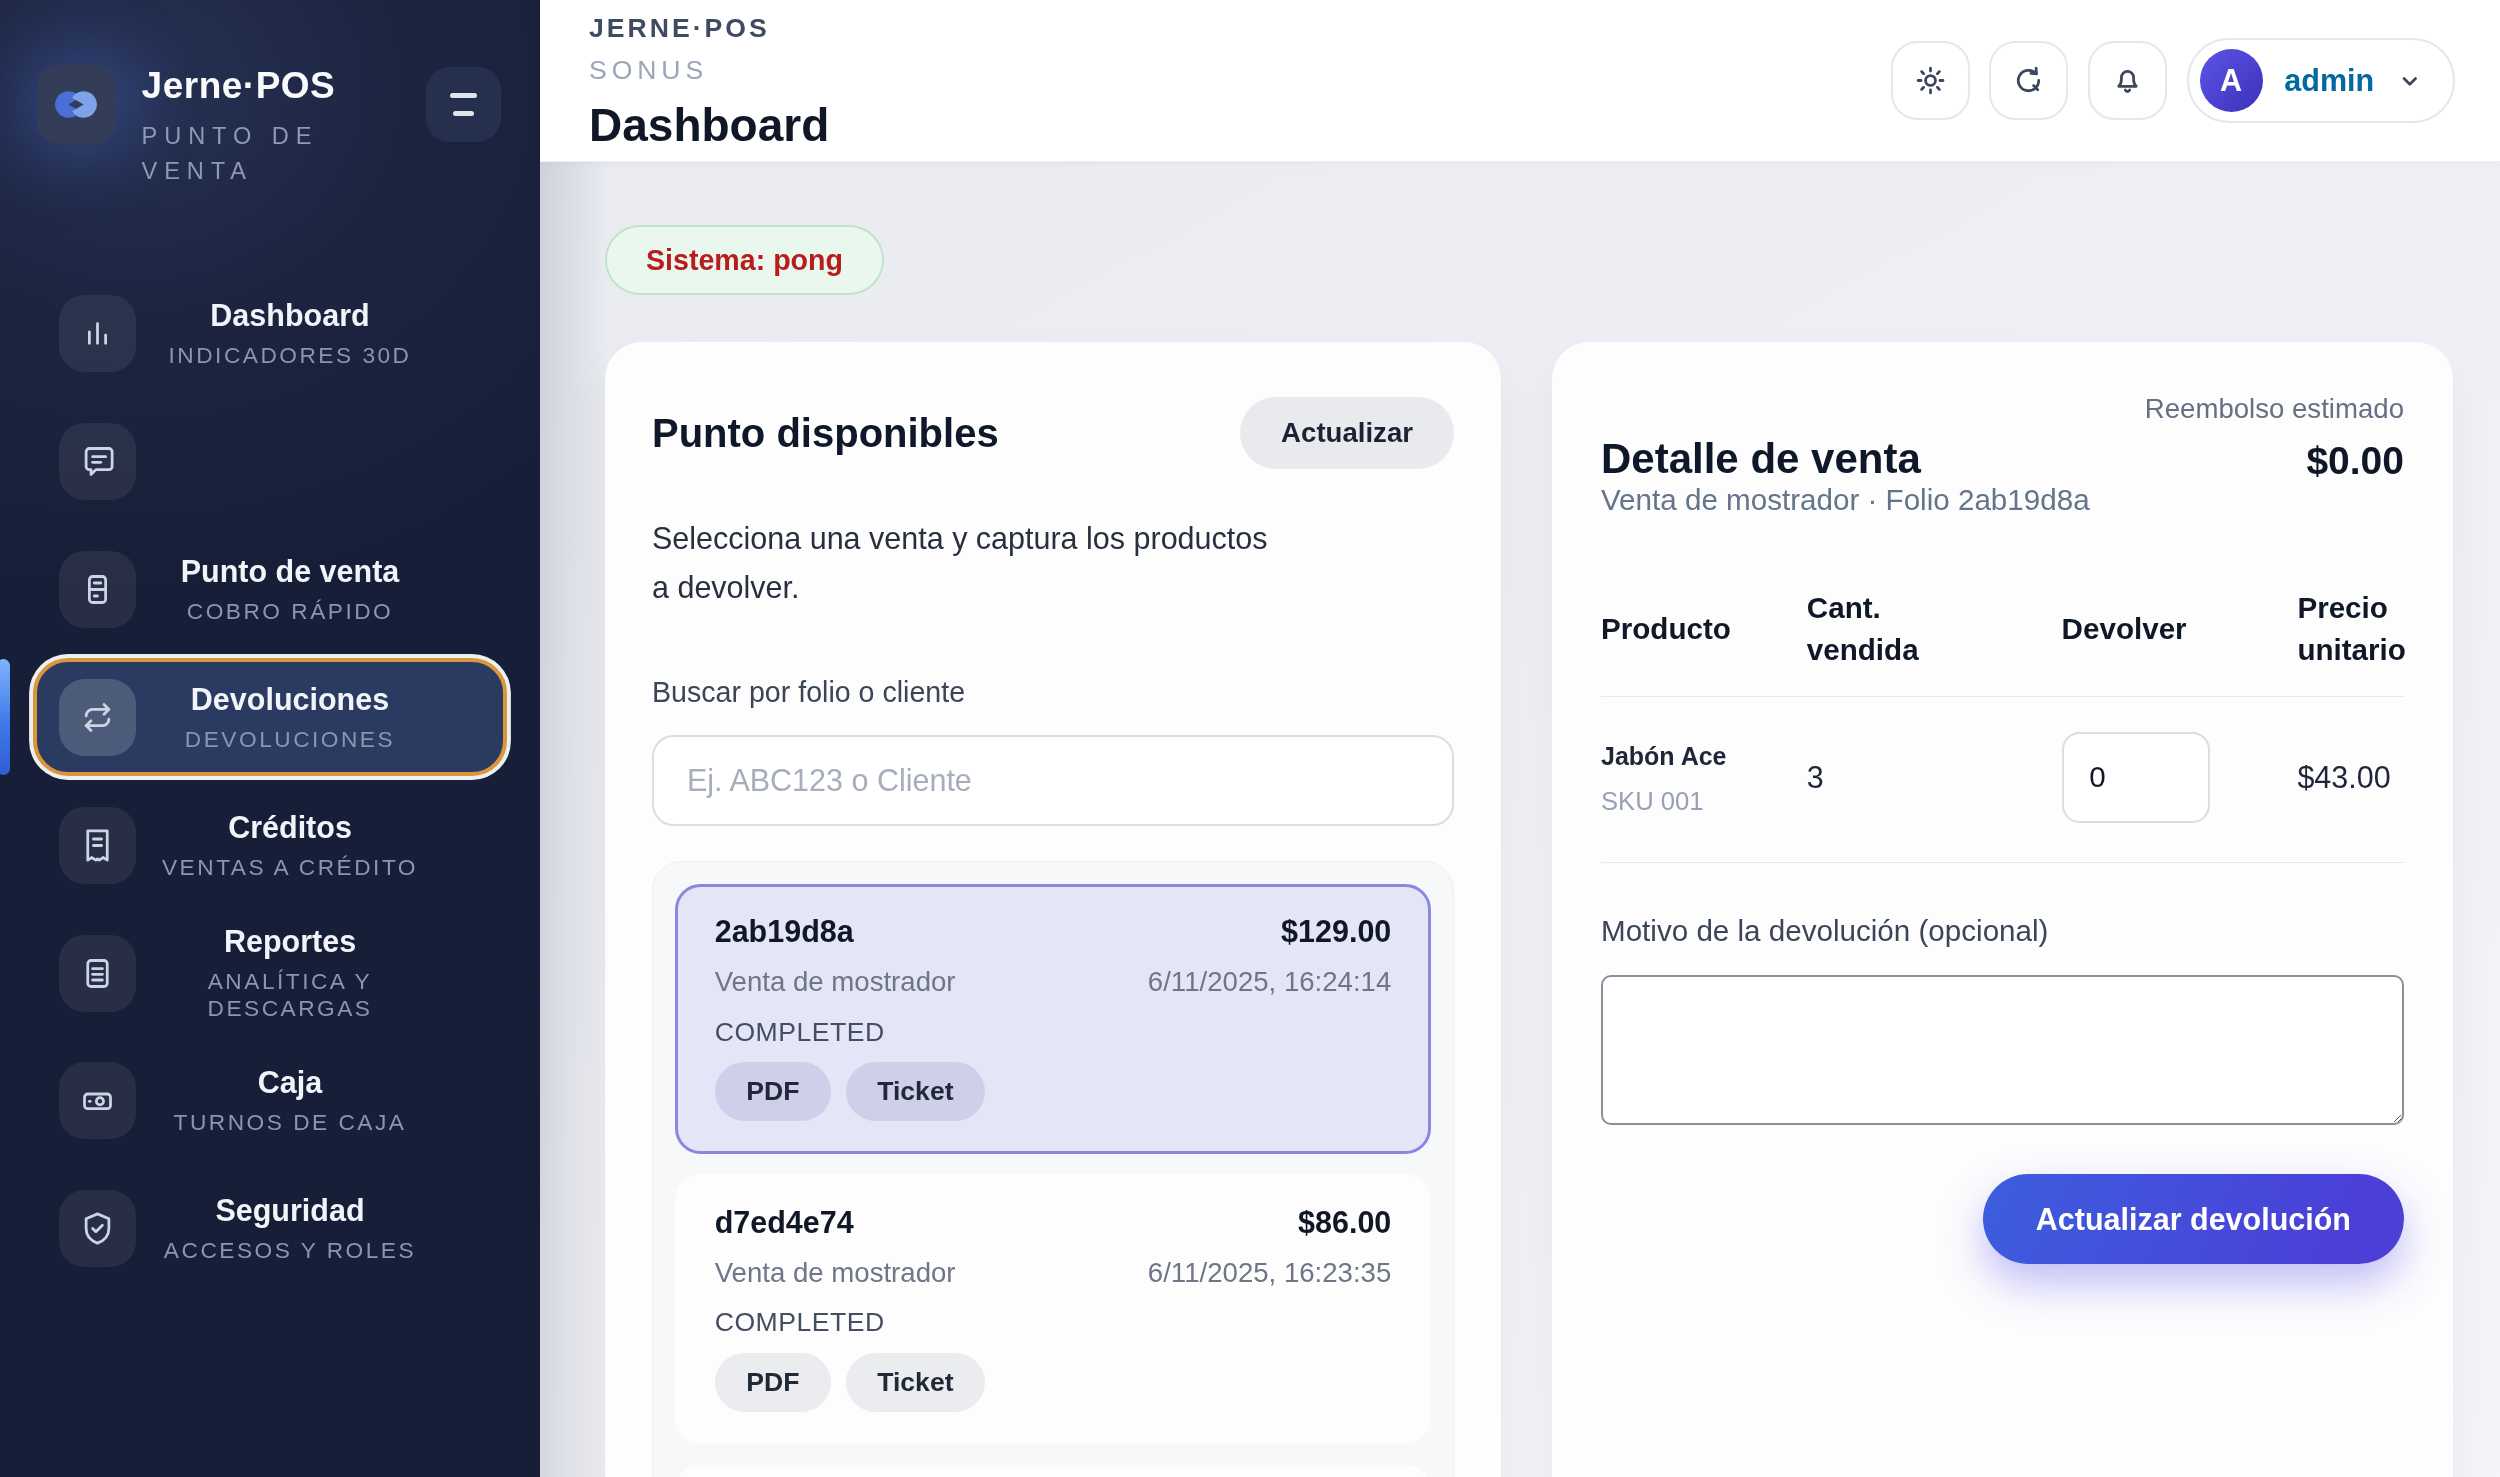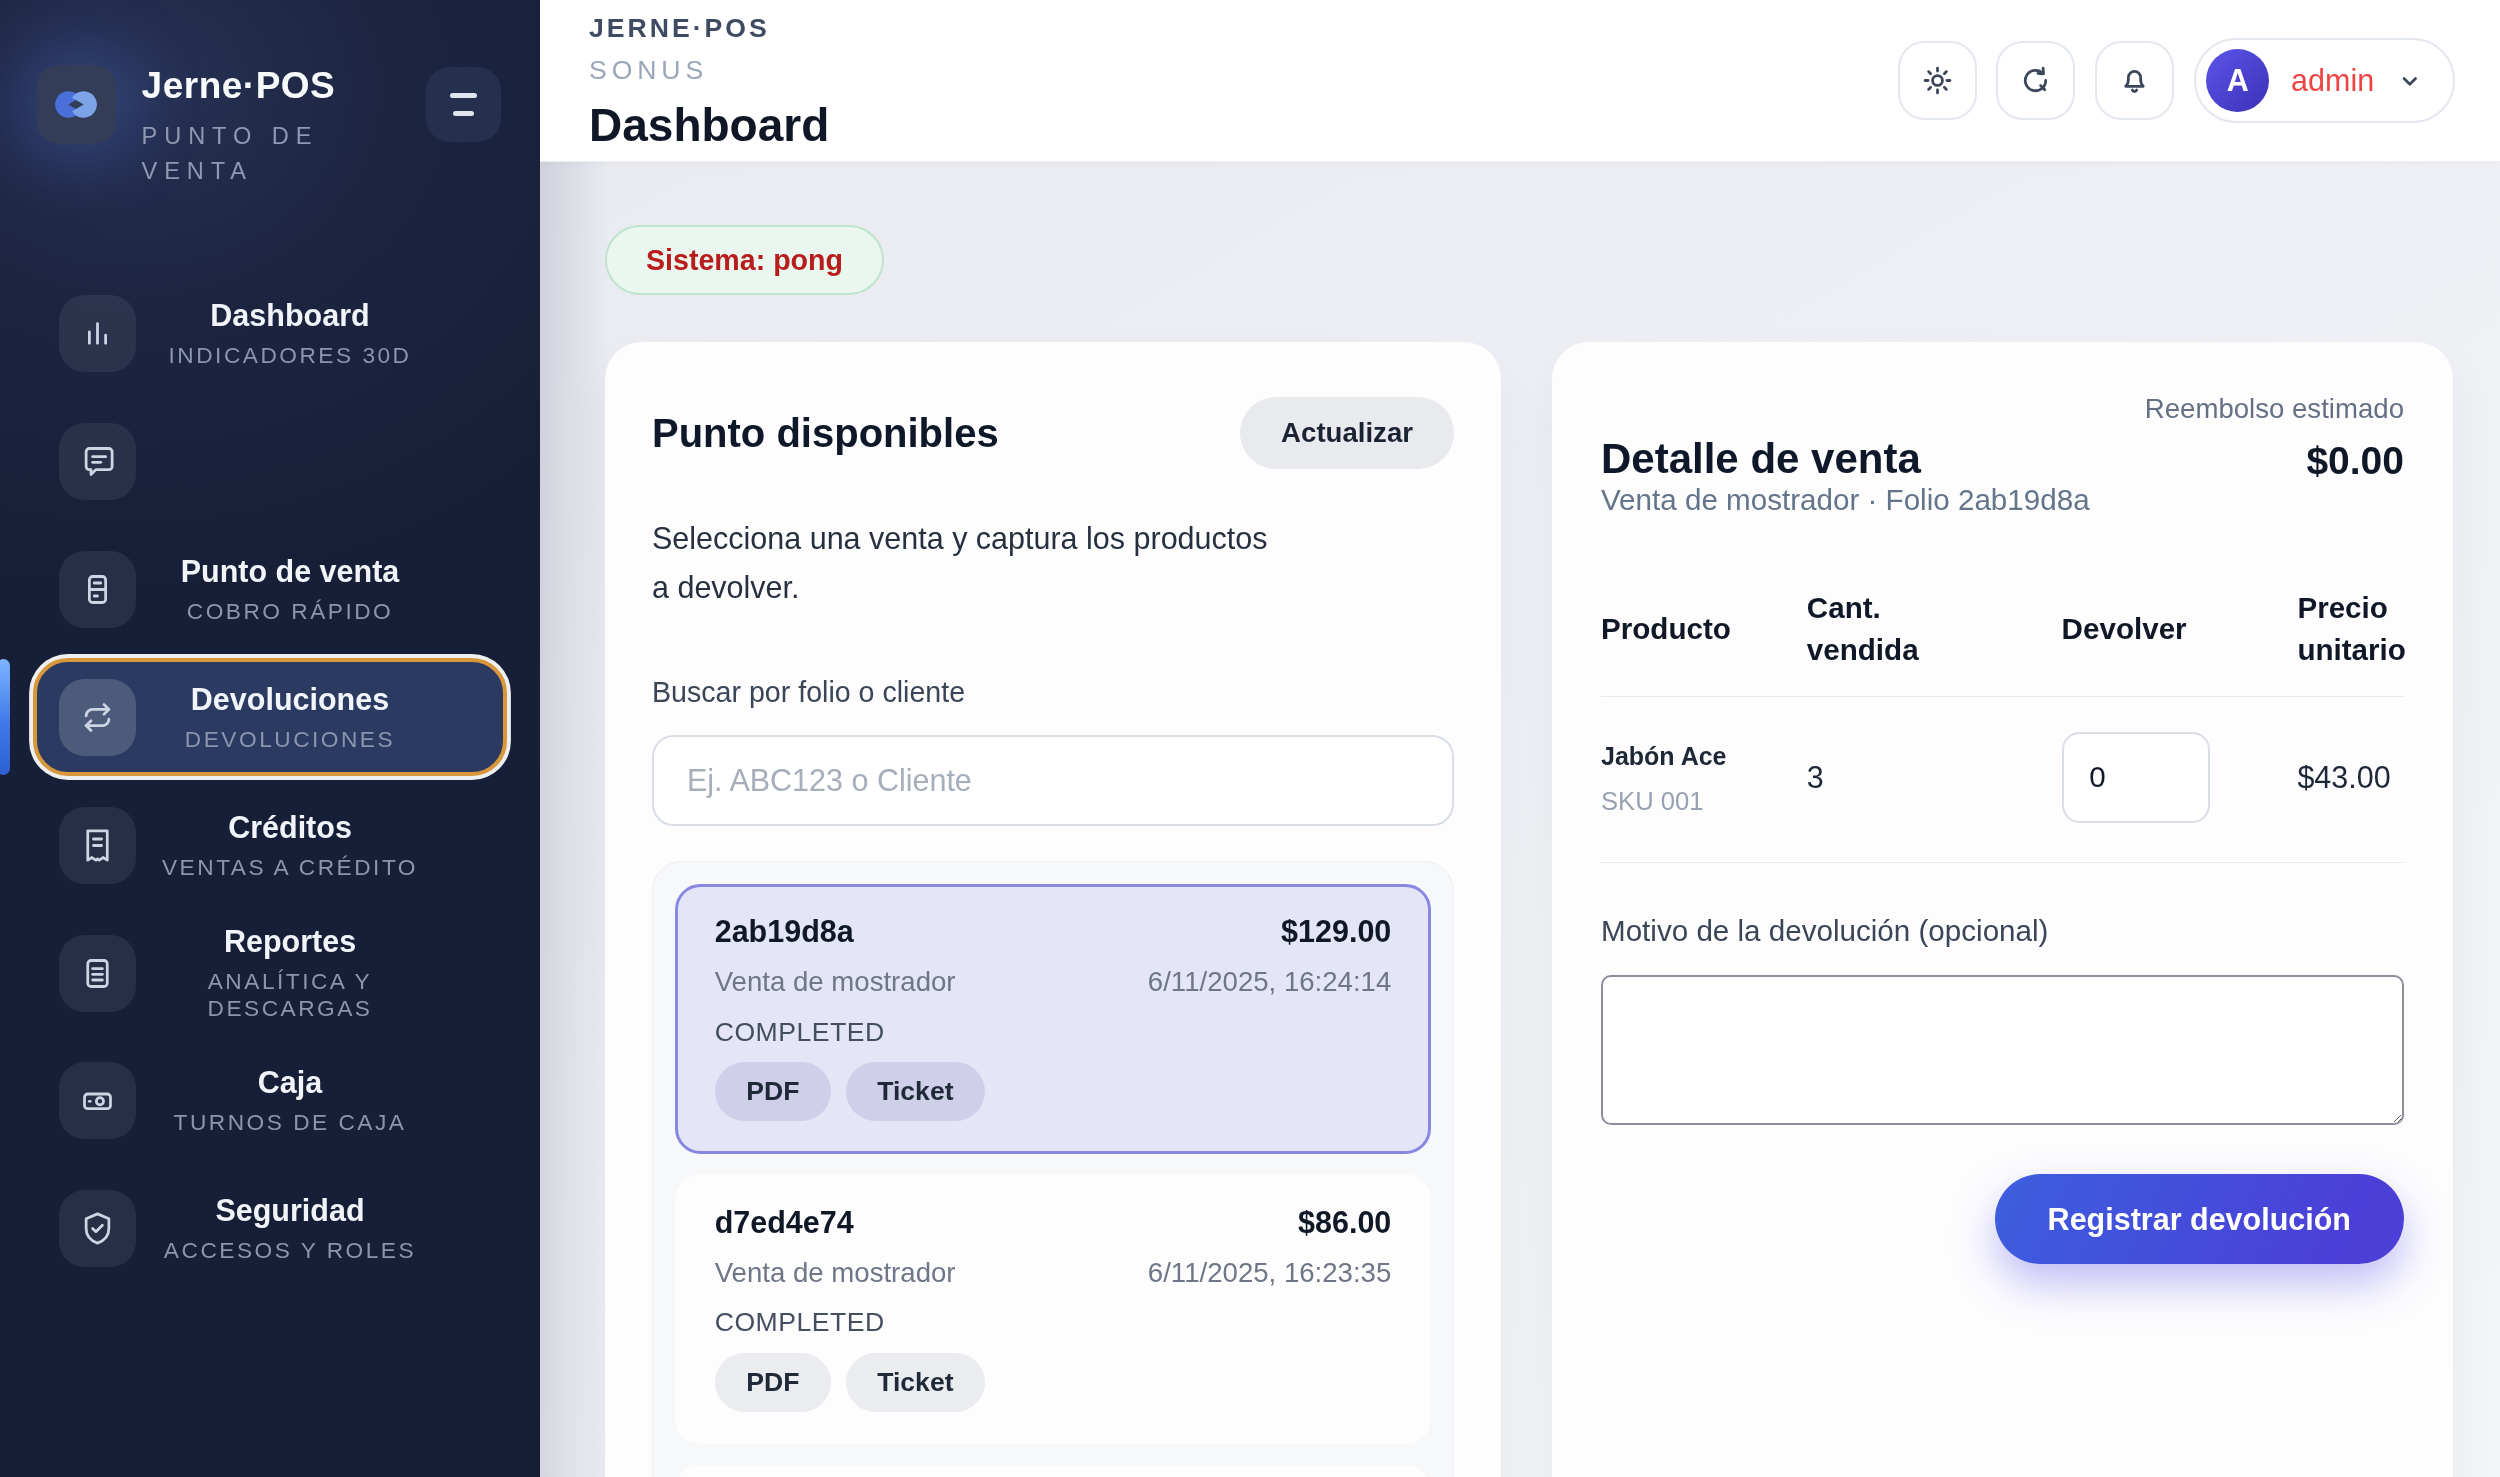--- a/index.html
+++ b/index.html
@@ -52,21 +52,21 @@
   .header-right { display:flex; align-items:center; gap:19.7px; }
   .icon-btn { width:79px; height:79px; border-radius:26.6px; background:#fff;
     border:2px solid #e3e7ee; display:flex; align-items:center; justify-content:center; cursor:pointer; }
   .icon-btn svg { width:35px; height:35px; stroke:#3d475c; fill:none;
     stroke-width:1.9; stroke-linecap:round; stroke-linejoin:round; }
   .user-pill { height:85px; border-radius:42px; background:#fff; border:2px solid #e3e7ee;
     display:flex; align-items:center; gap:21.7px; padding:0 29.6px 0 10.8px; cursor:pointer; }
   .avatar { width:63px; height:63px; border-radius:50%; color:#fff; font-size:30.5px; font-weight:700;
     background:linear-gradient(135deg,#5a55ea 0%, #3d30b6 100%);
     display:flex; align-items:center; justify-content:center; }
-  .user-name { font-size:30.5px; font-weight:400; color:#ef4444; }
+  .user-name { font-size:30.5px; font-weight:700; color:#0369a1; }
   .user-pill svg { width:27.6px; height:27.6px; stroke:#3d475c; fill:none; stroke-width:2.4;
     stroke-linecap:round; stroke-linejoin:round; }
 
   .content { flex:1; position:relative; overflow:hidden; padding:63px 47px 0 65px;
     background:linear-gradient(150deg,#e9ebf1 0%, #eff0f5 45%, #f4f5f8 100%); }
   .content::before { content:""; position:absolute; left:0; top:0; bottom:0; width:69px;
     background:linear-gradient(90deg, rgba(20,30,60,.12), rgba(20,30,60,0)); pointer-events:none; }
 
   .status-badge { display:inline-block; padding:16.7px 39px; border-radius:984px;
     background:#e9f7ee; border:2px solid #bfe3cc; color:#b91c1c; font-size:28.6px; font-weight:700; }
@@ -406,21 +406,21 @@
               </span>
               <span class="dt-price">$43.00</span>
             </div>
             <div class="dt-divider"></div>
           </div>
 
           <div class="reason-label">Motivo de la devolución (opcional)</div>
           <textarea class="reason-textarea" style=""></textarea>
 
           <div class="submit-row">
-            <button class="submit-btn">Registrar devolución</button>
+            <button class="submit-btn">Actualizar devolución</button>
           </div>
         </section>
 
       </div>
     </div>
   </div>
 </div>
 
 
 </body></html>

